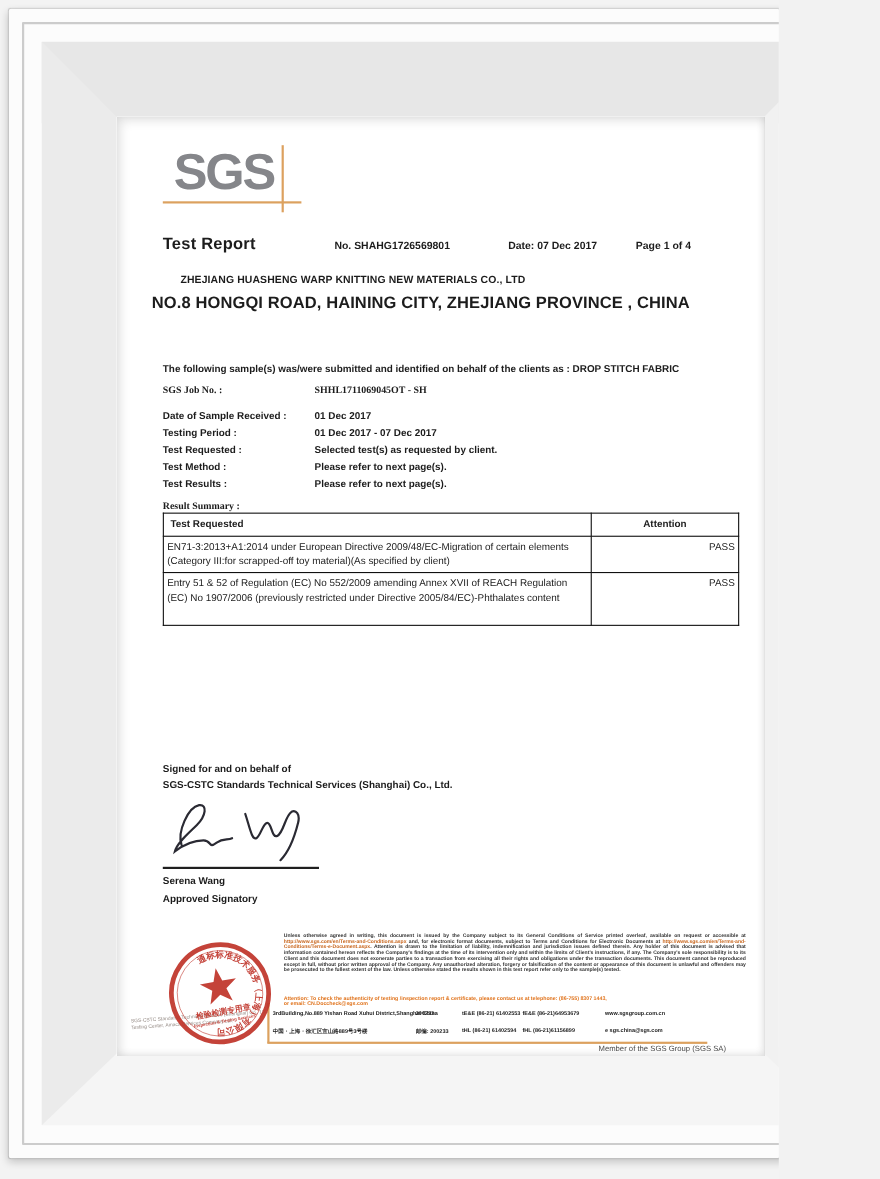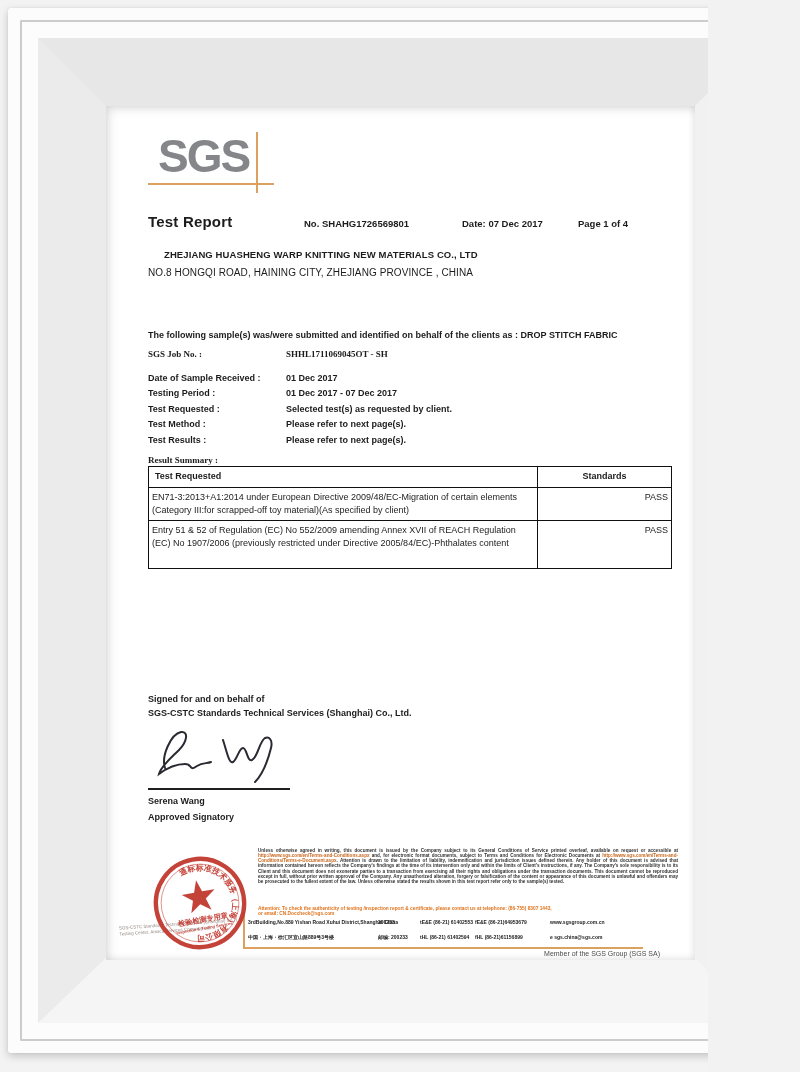--- a/index.html
+++ b/index.html
@@ -26,21 +26,21 @@
   .logo { left:52px; top:26px; font-size:46px; font-weight:bold; color:#85868a; letter-spacing:-2px;
           line-height:48px; }
   .logo-vline { left:150px; top:26px; width:2px; height:61px; background:#dca15f; }
   .logo-hline { left:42px; top:77px; width:126px; height:2px; background:#dca15f; }
   .title { left:42px; top:107px; font-size:15px; font-weight:bold; letter-spacing:0.2px; }
   .hno   { left:198px; top:112px; font-size:9.5px; font-weight:600; }
   .hdate { left:356px; top:112px; font-size:9.5px; font-weight:600; }
   .hpage { left:472px; top:112px; font-size:9.5px; font-weight:600; }
 
   .client-name { left:42px; top:143px; font-size:9.5px; font-weight:700; letter-spacing:0.1px;margin-left:16px; }
-  .client-addr { left:42px; top:161px; font-size:10px; font-weight:400; letter-spacing:0.1px; }
+  .client-addr { left:32px; top:161px; font-size:15px; font-weight:700; letter-spacing:0.1px; }
   .intro { left:42px; top:224px; font-size:9px; font-weight:600; }
 
   .fields { left:42px; top:243px; width:520px; font-size:9px; font-weight:600; }
   .frow { display:flex; height:15.5px; }
   .frow:first-child { margin-bottom:8px;font-family:Liberation Serif, serif; }
   .frow .lbl { width:138px; }
   .rsummary { left:42px; top:349px; font-size:9px; font-weight:600;font-family:Liberation Serif, serif; }
 
   
   .rtable { left:42px; top:360px; width:524px; border-collapse:collapse; font-size:9px; }
@@ -135,21 +135,21 @@
         <span class="val">Please refer to next page(s).</span>
       </div>
     </div>
 
     <div class="abs rsummary">Result Summary :</div>
 
     <table class="abs rtable">
       <tbody>
           <tr>
         <th>Test Requested</th>
-        <th class="ccol">Standards</th>
+        <th class="ccol">Attention</th>
       </tr>
       <tr class="r1">
         <td>EN71-3:2013+A1:2014 under European Directive 2009/48/EC-Migration of certain elements (Category III:for scrapped-off toy material)(As specified by client)</td>
         <td class="ccol">PASS</td>
       </tr>
       <tr class="r2">
         <td>Entry 51 &amp; 52 of Regulation (EC) No 552/2009 amending Annex XVII of REACH Regulation (EC) No 1907/2006 (previously restricted under Directive 2005/84/EC)-Phthalates content</td>
         <td class="ccol">PASS</td>
       </tr>
     </tbody>

